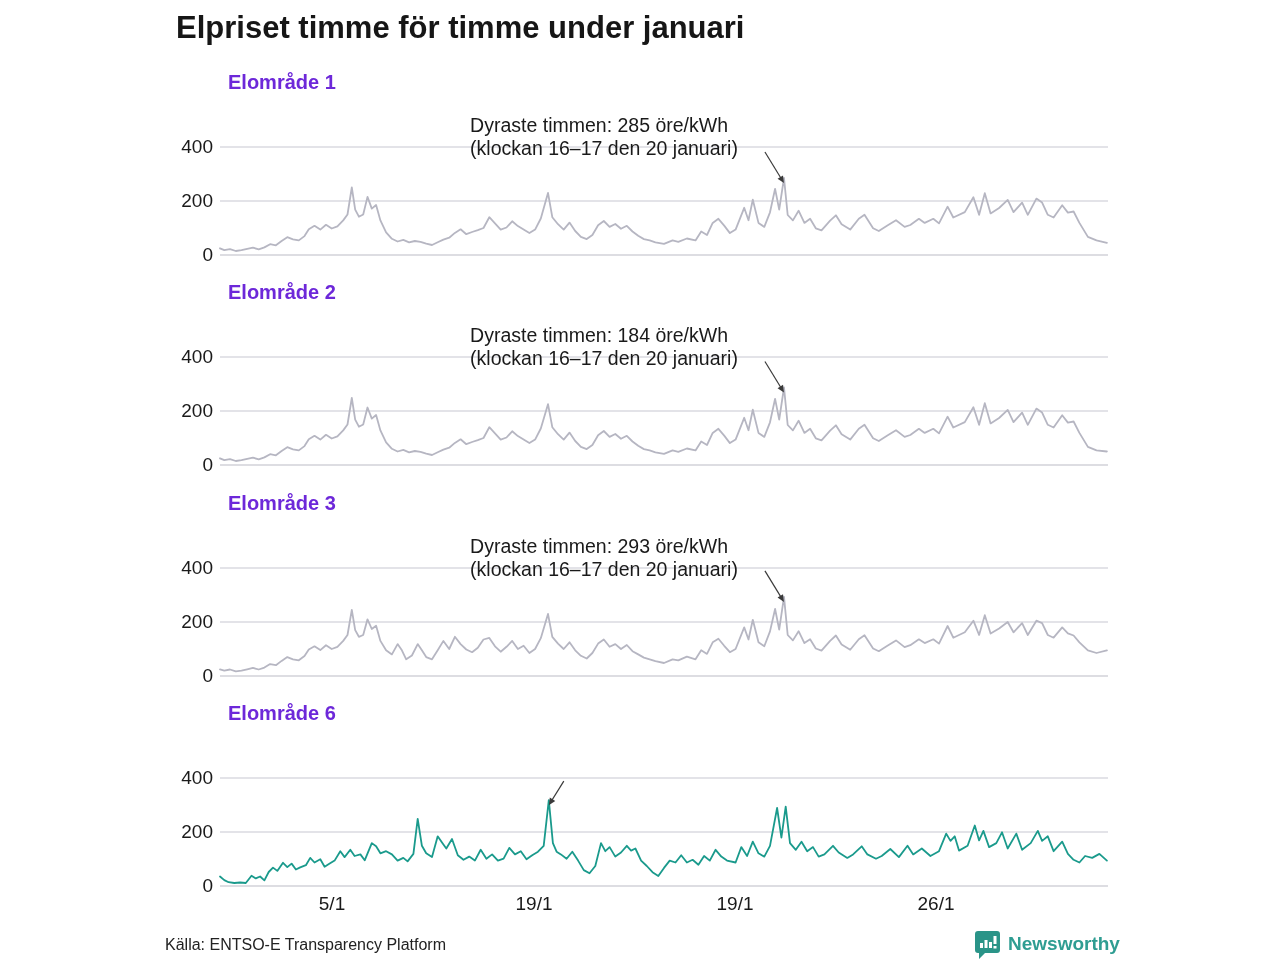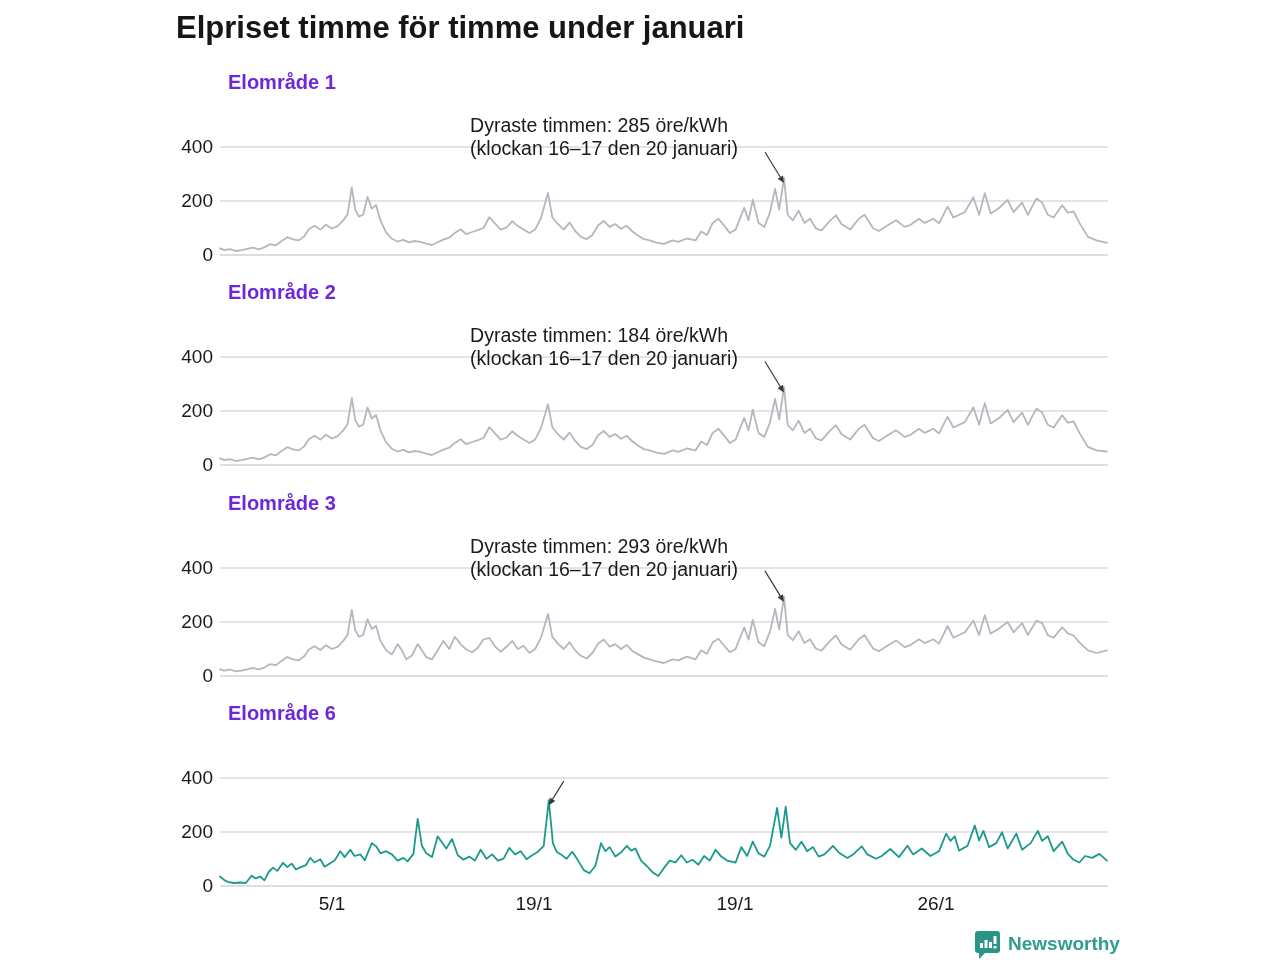--- a/index.html
+++ b/index.html
@@ -125,20 +125,21 @@
         <polyline points="3.0,110.5 7.3,114.1 11.6,116.2 17.3,117.0 23.1,116.5 28.8,117.0 34.5,109.7 38.8,112.4 43.1,110.5 47.4,114.3 51.7,106.0 56.0,101.6 60.3,104.9 66.0,96.8 70.3,101.1 74.6,97.6 78.9,103.5 83.2,101.4 88.9,99.2 93.2,91.9 97.5,96.5 103.3,93.3 107.6,100.8 111.9,98.1 117.6,94.6 123.3,85.2 127.6,91.1 133.3,83.8 137.6,90.0 143.4,88.4 147.7,94.3 154.8,77.1 159.1,80.3 163.4,87.3 169.1,85.2 174.9,88.4 180.6,94.6 186.3,91.9 190.6,95.4 196.4,87.9 200.7,52.8 204.9,79.8 209.2,87.3 215.0,91.1 220.7,70.3 225.0,76.5 229.3,82.5 235.0,73.0 240.8,89.2 246.5,93.8 252.2,90.6 257.9,94.6 263.7,83.8 269.4,92.7 275.1,88.4 280.9,94.6 286.6,92.7 292.3,81.9 298.0,88.4 303.8,85.2 309.5,93.3 315.2,89.2 321.0,85.7 326.7,79.8 331.8,34.1 335.9,77.1 339.6,85.7 343.9,88.4 349.6,92.7 355.3,85.7 361.1,94.6 366.8,104.1 372.5,107.3 378.3,100.0 384.0,77.1 388.3,85.2 392.6,81.1 398.3,90.6 404.0,86.5 409.8,79.8 414.1,84.6 418.4,82.5 424.1,94.6 429.8,100.0 435.5,106.2 441.3,110.0 447.0,101.9 452.7,94.6 458.5,96.5 464.2,89.2 469.9,96.5 475.6,93.8 481.4,98.7 487.1,90.0 492.8,94.6 498.6,83.8 504.3,90.6 510.0,94.6 518.6,96.5 524.3,81.1 530.1,90.0 535.8,75.7 541.5,87.3 547.3,90.6 553.0,79.8 560.1,42.0 564.4,71.7 568.7,40.6 573.0,77.1 578.8,83.8 584.5,75.7 590.2,85.2 596.0,81.1 601.7,90.6 607.4,88.4 616.0,79.8 621.7,86.5 630.3,91.9 636.1,88.4 644.7,80.3 650.4,88.4 659.0,92.7 664.7,90.0 673.3,83.0 681.9,91.1 690.5,79.8 696.2,88.4 704.8,82.5 713.4,90.0 722.0,85.2 729.2,67.6 733.5,74.9 737.7,70.3 742.0,84.6 750.6,79.8 757.8,59.5 762.1,74.4 766.4,64.9 772.1,81.1 779.3,77.1 785.0,66.3 790.7,82.5 799.3,67.6 805.1,83.8 813.7,77.1 820.8,64.9 825.1,74.9 830.8,70.3 836.6,85.2 845.2,75.7 850.9,87.9 856.6,93.8 862.4,96.5 868.1,90.0 875.2,91.9 882.4,87.9 889.9,94.6" fill="none" stroke="#1a9a8c" stroke-width="1.8" stroke-linejoin="round" stroke-linecap="round"></polyline>
         <line x1="346.81780645161285" y1="15.14" x2="333.4078032716224" y2="36.596005087984736" stroke="#3a3a3a" stroke-width="1.2"></line>
         <polygon points="331.81780645161285,39.14 332.81420445881884,31.508015263954206 338.24139360445145,34.90000847997456" fill="#3a3a3a"></polygon>
       </svg>
     <div class="xlab x1">5/1</div>
     <div class="xlab x2">19/1</div>
     <div class="xlab x3">19/1</div>
     <div class="xlab x4">26/1</div>
   </div>
 
+  <div class="source-text">Källa: ENTSO-E Transparency Platform</div>
   <div class="brand">
     <svg class="brand-icon" width="27" height="29" viewBox="0 0 27 29">
       <path d="M4 1 h19 a3 3 0 0 1 3 3 v16 a3 3 0 0 1 -3 3 h-12 l-6 6 v-6 h-1 a3 3 0 0 1 -3 -3 v-16 a3 3 0 0 1 3 -3 z" fill="#2a9488"></path>
       <rect x="6" y="13" width="3" height="5" fill="#ffffff"></rect>
       <rect x="10.5" y="10" width="3" height="8" fill="#ffffff"></rect>
       <rect x="15" y="12" width="3" height="6" fill="#ffffff"></rect>
       <rect x="19.5" y="6" width="3" height="8" fill="#ffffff"></rect>
       <rect x="19.5" y="16" width="3" height="2.5" fill="#ffffff"></rect>
     </svg>
     <span class="brand-name">Newsworthy</span>

